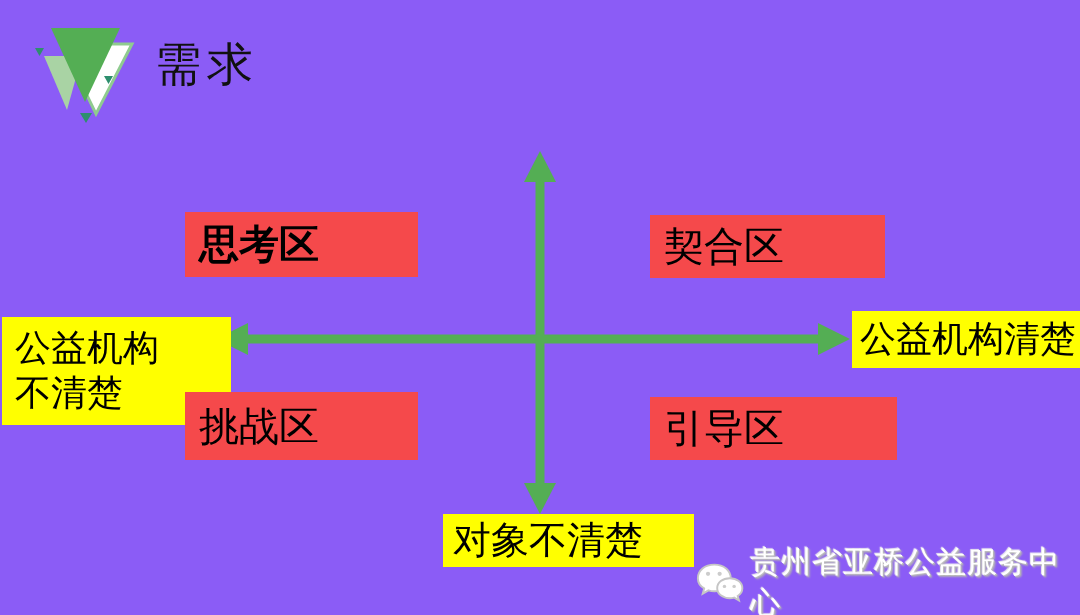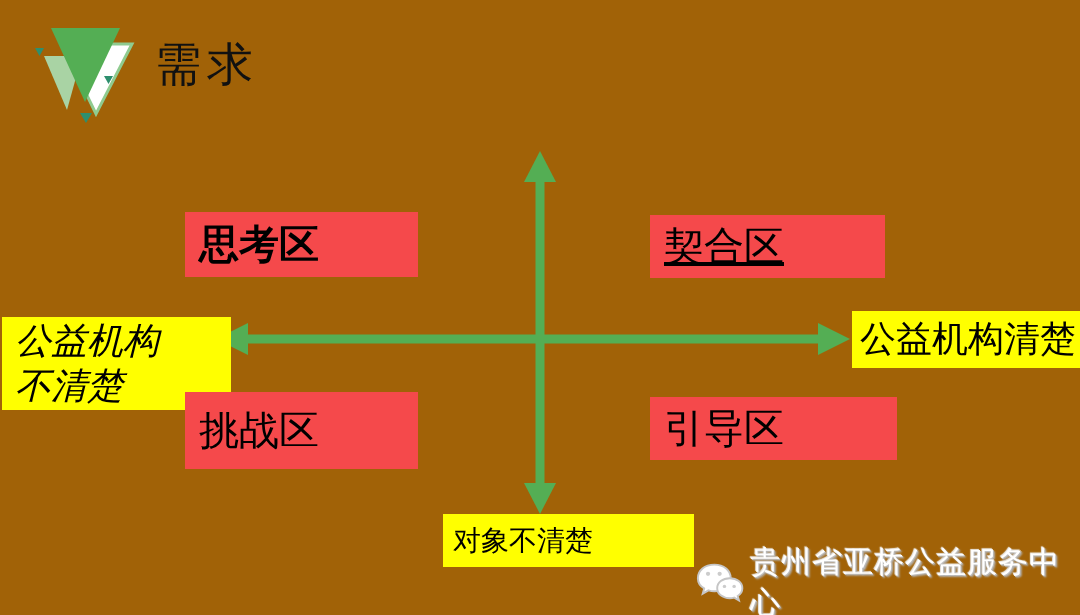--- a/index.html
+++ b/index.html
@@ -1,46 +1,46 @@
 <!DOCTYPE html>
 <html style="--green: #54AE54; --green-light: #A9D3A4; --green-outline: #8FCB8F; --teal: #2E8F6E; --yellow: #FFFF00; --red: #F5494B; --text: #000000; --watermark-gray: #C8C8C8;"><head>
 <meta charset="utf-8">
 <style>
   html,body{margin:0;padding:0;background:#fff;}
   .canvas{
-    position:relative;width:1080px;height:615px;background:#a16207;overflow:hidden;
+    position:relative;width:1080px;height:615px;background:#8b5cf6;overflow:hidden;
     font-family:"Liberation Serif","DejaVu Serif",serif;color:#000;
   }
   
   .brand-logo{position:absolute;left:28px;top:16px;width:115px;height:112px;}
   .page-title{
     position:absolute;left:155px;top:34px;font-size:46px;font-weight:500;
     letter-spacing:6px;color:#111;
   }
   
   .axes{position:absolute;left:0;top:0;width:1080px;height:615px;pointer-events:none;}
   .axis-line{stroke:var(--green,#54AE54);stroke-width:9;}
   .axis-head{fill:var(--green,#54AE54);}
   
   .ylabel{
     position:absolute;background:var(--yellow,#FFFF00);color:#000;
     display:flex;align-items:center;white-space:pre-line;
   }
   .ylabel-top{left:457px;top:84px;width:198px;height:53px;font-size:38px;padding-left:9px;}
-  .ylabel-bottom{left:443px;top:514px;width:241px;height:53px;font-size:28px;padding-left:10px;}
-  .ylabel-left{left:2px;top:317px;width:216px;height:93px;font-size:36px;padding-left:13px;line-height:1.25;font-style:italic;}
+  .ylabel-bottom{left:443px;top:514px;width:241px;height:53px;font-size:38px;padding-left:10px;}
+  .ylabel-left{left:2px;top:317px;width:216px;height:108px;font-size:36px;padding-left:13px;line-height:1.25;}
   .ylabel-right{left:852px;top:311px;width:220px;height:57px;font-size:36px;padding-left:8px;}
   
   .quad{
     position:absolute;background:var(--red,#F5494B);color:#000;
     display:flex;align-items:center;font-size:40px;padding-left:14px;box-sizing:border-box;
   }
   .quad-tl{left:185px;top:212px;width:233px;height:65px;font-weight:bold;}
-  .quad-tr{left:650px;top:215px;width:235px;height:63px;text-decoration:underline;}
-  .quad-bl{left:185px;top:392px;width:233px;height:77px;}
+  .quad-tr{left:650px;top:215px;width:235px;height:63px;}
+  .quad-bl{left:185px;top:392px;width:233px;height:68px;}
   .quad-br{left:650px;top:397px;width:247px;height:63px;}
   
   .watermark{
     position:absolute;left:694px;top:542px;display:flex;align-items:center;gap:6px;
     font-family:"Liberation Sans","DejaVu Sans",sans-serif;
   }
   .watermark-icon{width:52px;height:46px;}
   .watermark-text{
     font-size:30px;letter-spacing:1px;color:#ffffff;
     text-shadow:2px 2px 2px #b3b3b3,-1px -1px 1px #efefef,1px 1px 0 #c9c9c9;

